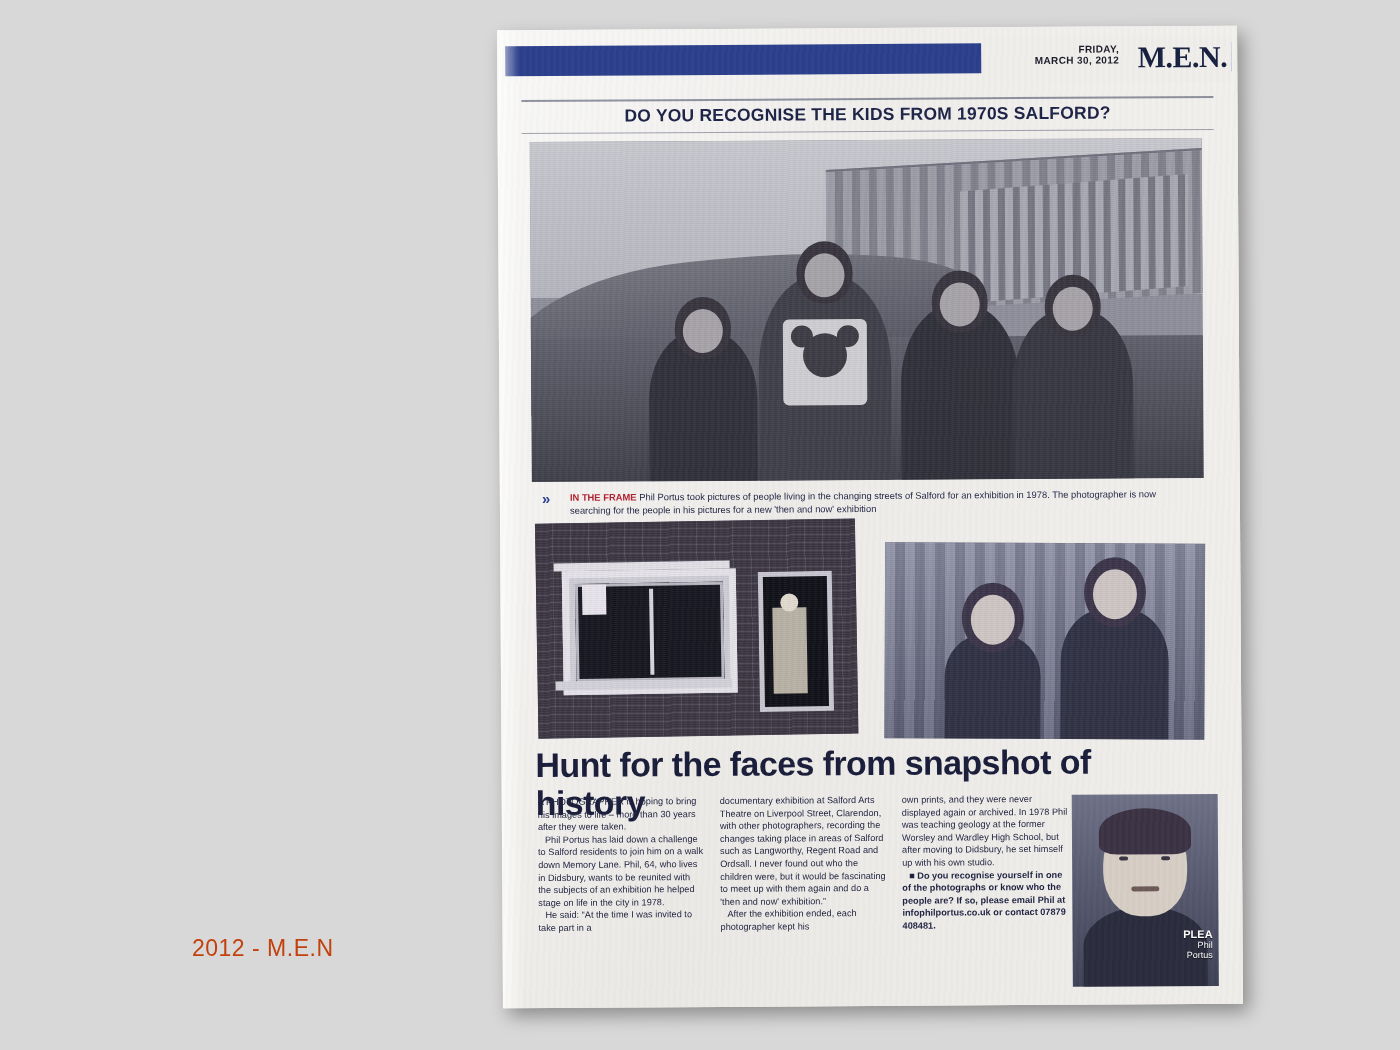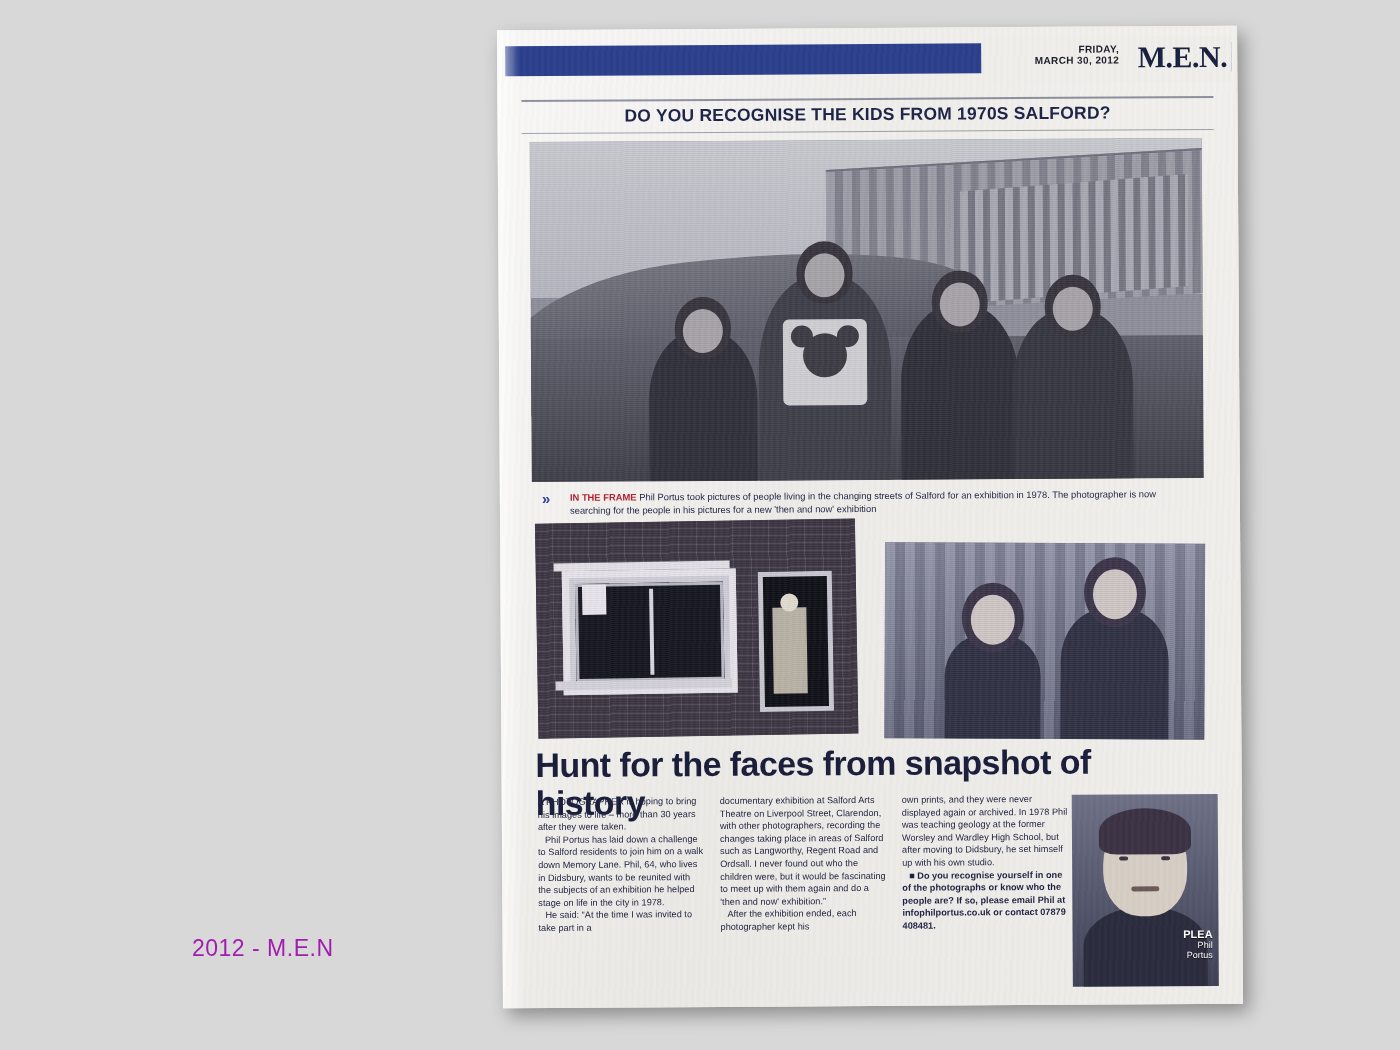--- a/index.html
+++ b/index.html
@@ -14,21 +14,21 @@
     overflow: hidden;
     position: relative;
   }
 
   
   .slide-caption {
     position: absolute;
     left: 192px;
     top: 935px;
     font-size: 23px;
-    color: #a21caf;
+    color: #c2410c;
     letter-spacing: 0.5px;
     font-family: "Liberation Sans", sans-serif;
   }
 
   
   .clipping {
     position: absolute;
     left: 500px;
     top: 28px;
     width: 740px;

